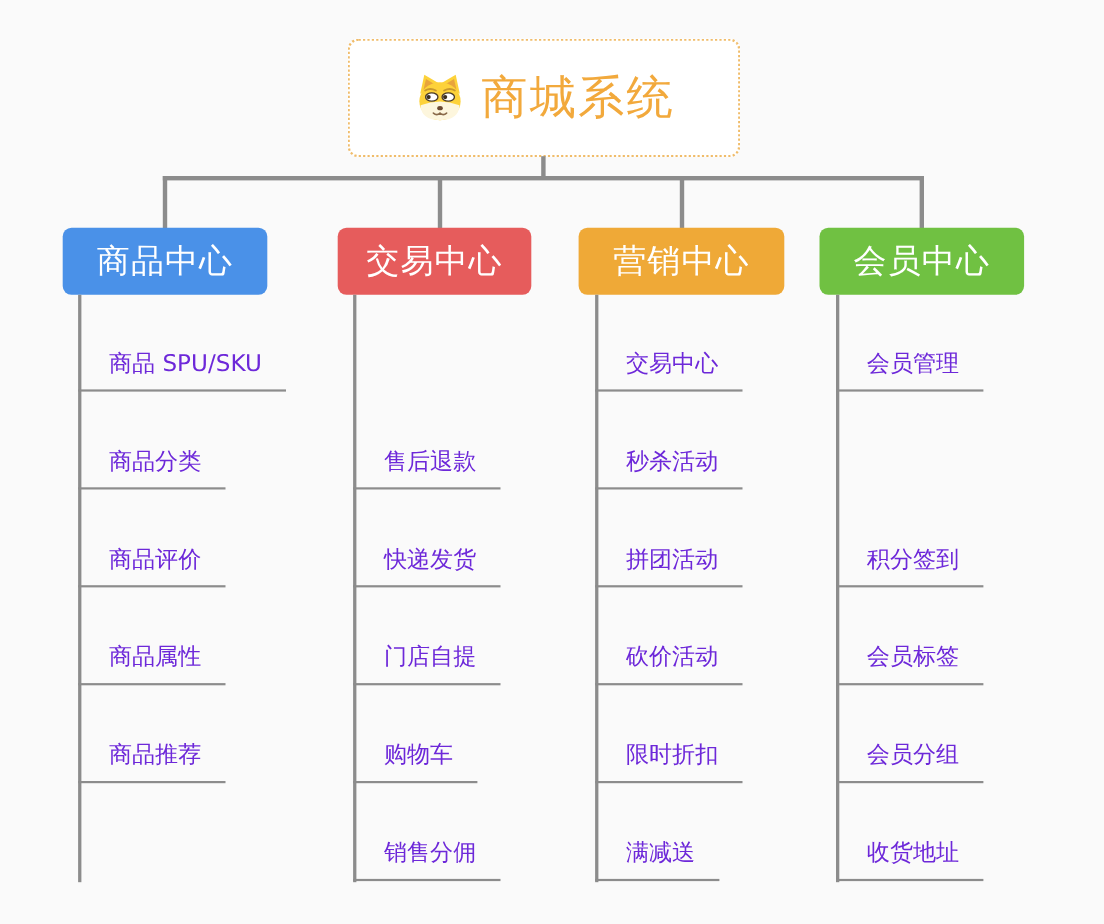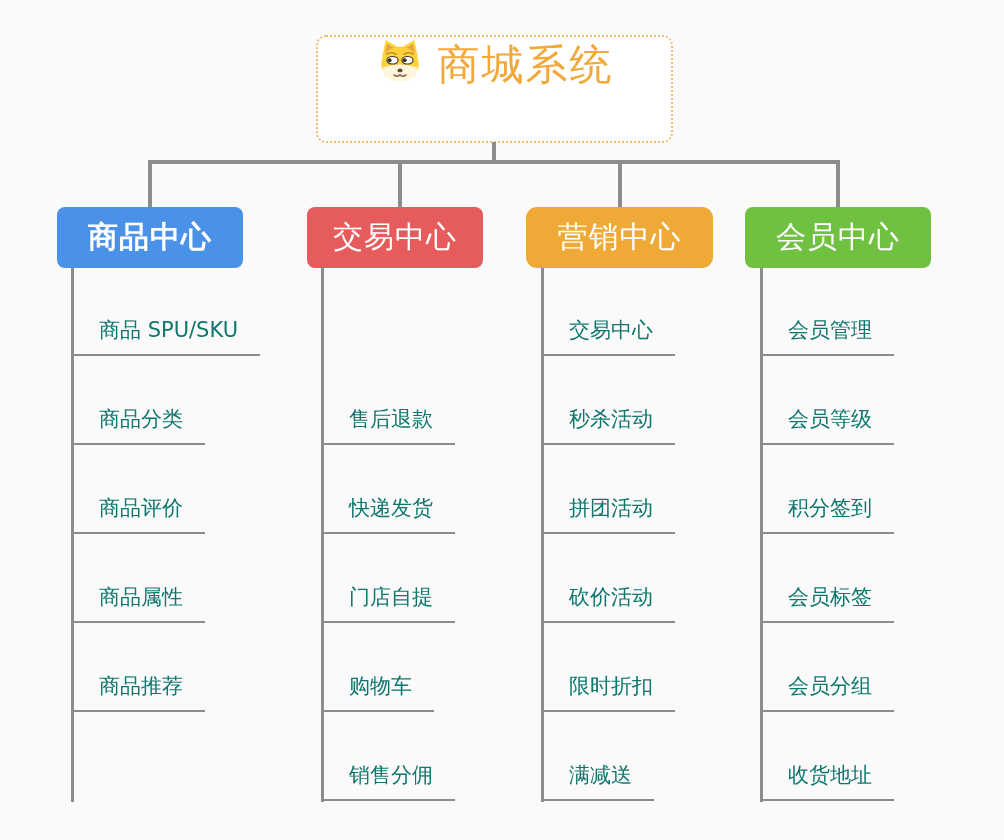--- a/index.html
+++ b/index.html
@@ -13,51 +13,51 @@
     background:#fafafa;
     overflow:hidden;
   }
   
   .root-node{
     position:absolute;left:316px;top:35px;width:357px;height:108px;
     background:#ffffff;
     border:2px dotted #f0bc6a;
     border-radius:10px;
     box-sizing:border-box;
-    display:flex;align-items:flex-start;justify-content:center;gap:14px;
+    display:flex;align-items:center;justify-content:center;gap:14px;
   }
   .root-node .title{
     font-size:42px;color:#f2a93c;letter-spacing:2px;white-space:nowrap;
   }
   
   .line{position:absolute;background:#8c8c8c;}
   .stem      {left:492px;top:142px;width:4px;height:20px;}
   .hbar      {left:148px;top:160px;width:692px;height:4px;}
   .drop      {top:160px;width:4px;height:48px;}
   .drop.d0{left:148px}.drop.d1{left:398px}.drop.d2{left:618px}.drop.d3{left:836px}
   
   .branch{
     position:absolute;top:207px;height:61px;border-radius:8px;
     display:flex;align-items:center;justify-content:center;
     color:#ffffff;font-size:30px;letter-spacing:1px;white-space:nowrap;
   }
-  .branch.b0{left:57px;width:186px;font-weight:bold;}
+  .branch.b0{left:57px;width:186px;}
   .branch.b1{left:307px;width:176px;}
   .branch.b2{left:526px;width:187px;}
   .branch.b3{left:745px;width:186px;font-family:Liberation Serif, serif;}
   
   .column{position:absolute;top:268px;width:250px;height:540px;}
   .column.c0{left:71px}.column.c1{left:321px}.column.c2{left:541px}.column.c3{left:760px}
   .trunk{position:absolute;left:0;top:0;width:3px;height:534px;background:#8c8c8c;}
   .child{
     position:absolute;left:0;
     white-space:nowrap;
     padding:0 22px 8px 28px;
     border-bottom:2px solid #8c8c8c;
-    font-size:21px;line-height:32px;color:#0f766e;
+    font-size:21px;line-height:32px;color:#6d28d9;
   }
   .child.r0{top:46px}.child.r1{top:135px}.child.r2{top:224px}
   .child.r3{top:313px}.child.r4{top:402px}.child.r5{top:491px}
 </style>
 </head>
 <body>
 
 <div id="stage">
 
   <div class="root-node">
@@ -88,21 +88,21 @@
   <div class="line drop d1"></div>
   <div class="line drop d2"></div>
   <div class="line drop d3"></div>
 
   <div class="branch b0" style="background-color: rgb(74, 145, 232);">
     <span>商品中心</span>
   </div>
   <div class="branch b1" style="background-color: rgb(230, 92, 92);">
     <span>交易中心</span>
   </div>
-  <div class="branch b2" style="background-color: rgb(239, 169, 55); border-radius: 11px;">
+  <div class="branch b2" style="background-color: rgb(239, 169, 55);">
     <span>营销中心</span>
   </div>
   <div class="branch b3" style="background-color: rgb(112, 193, 66);">
     <span>会员中心</span>
   </div>
 
   <div class="column c0">
     <div class="trunk"></div>
     <div class="child r0">商品 SPU/SKU</div>
     <div class="child r1">商品分类</div>
@@ -126,20 +126,19 @@
     <div class="child r1">秒杀活动</div>
     <div class="child r2">拼团活动</div>
     <div class="child r3">砍价活动</div>
     <div class="child r4">限时折扣</div>
     <div class="child r5">满减送</div>
   </div>
 
   <div class="column c3">
     <div class="trunk"></div>
     <div class="child r0">会员管理</div>
-    <div class="child r1">会员等级</div>
     <div class="child r2">积分签到</div>
     <div class="child r3">会员标签</div>
     <div class="child r4">会员分组</div>
     <div class="child r5">收货地址</div>
   </div>
 
 </div>
 
 </body></html>

